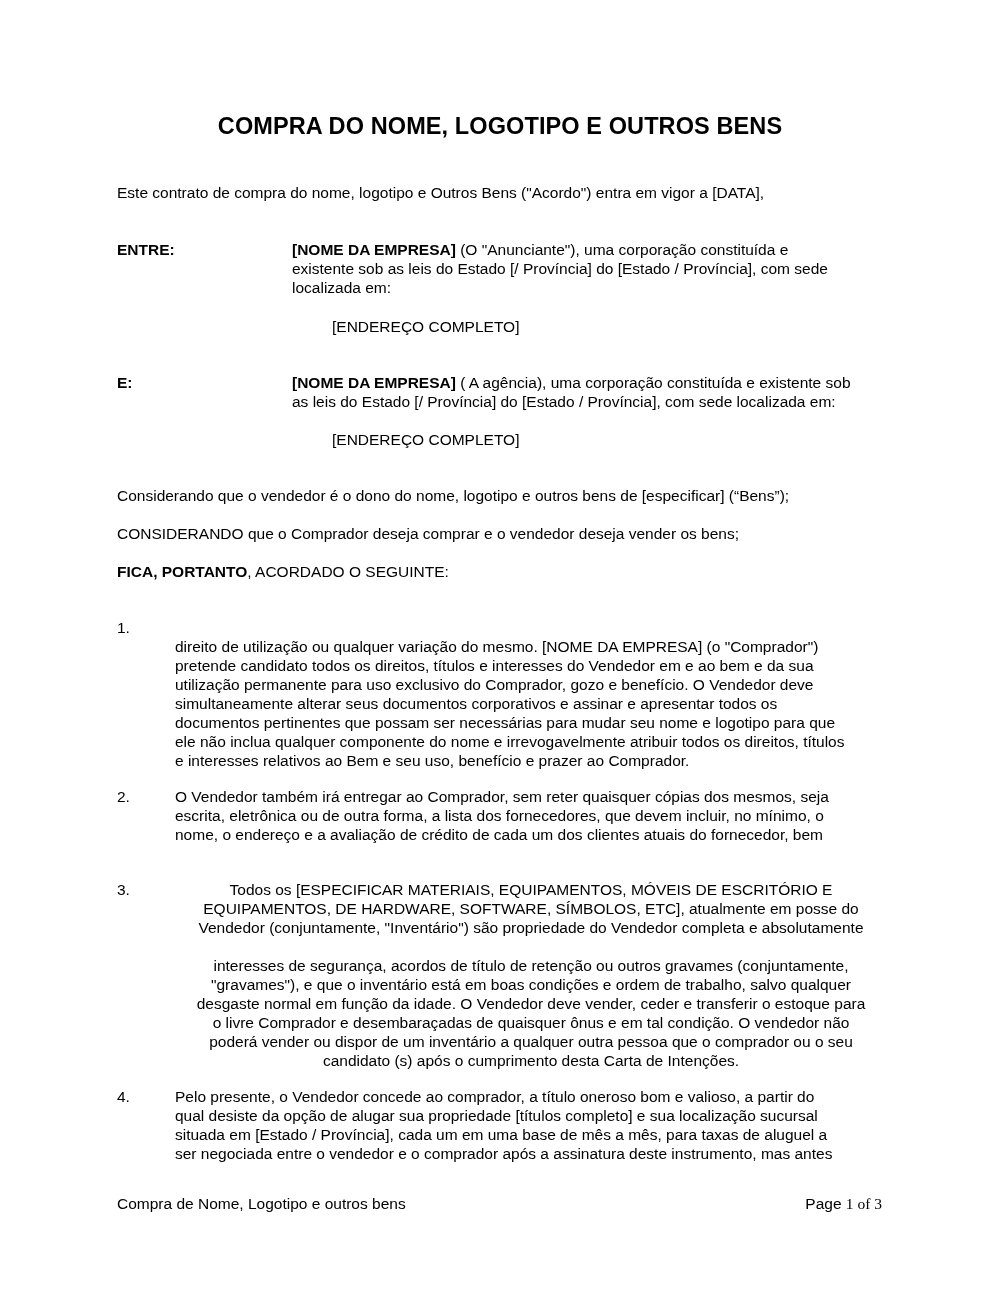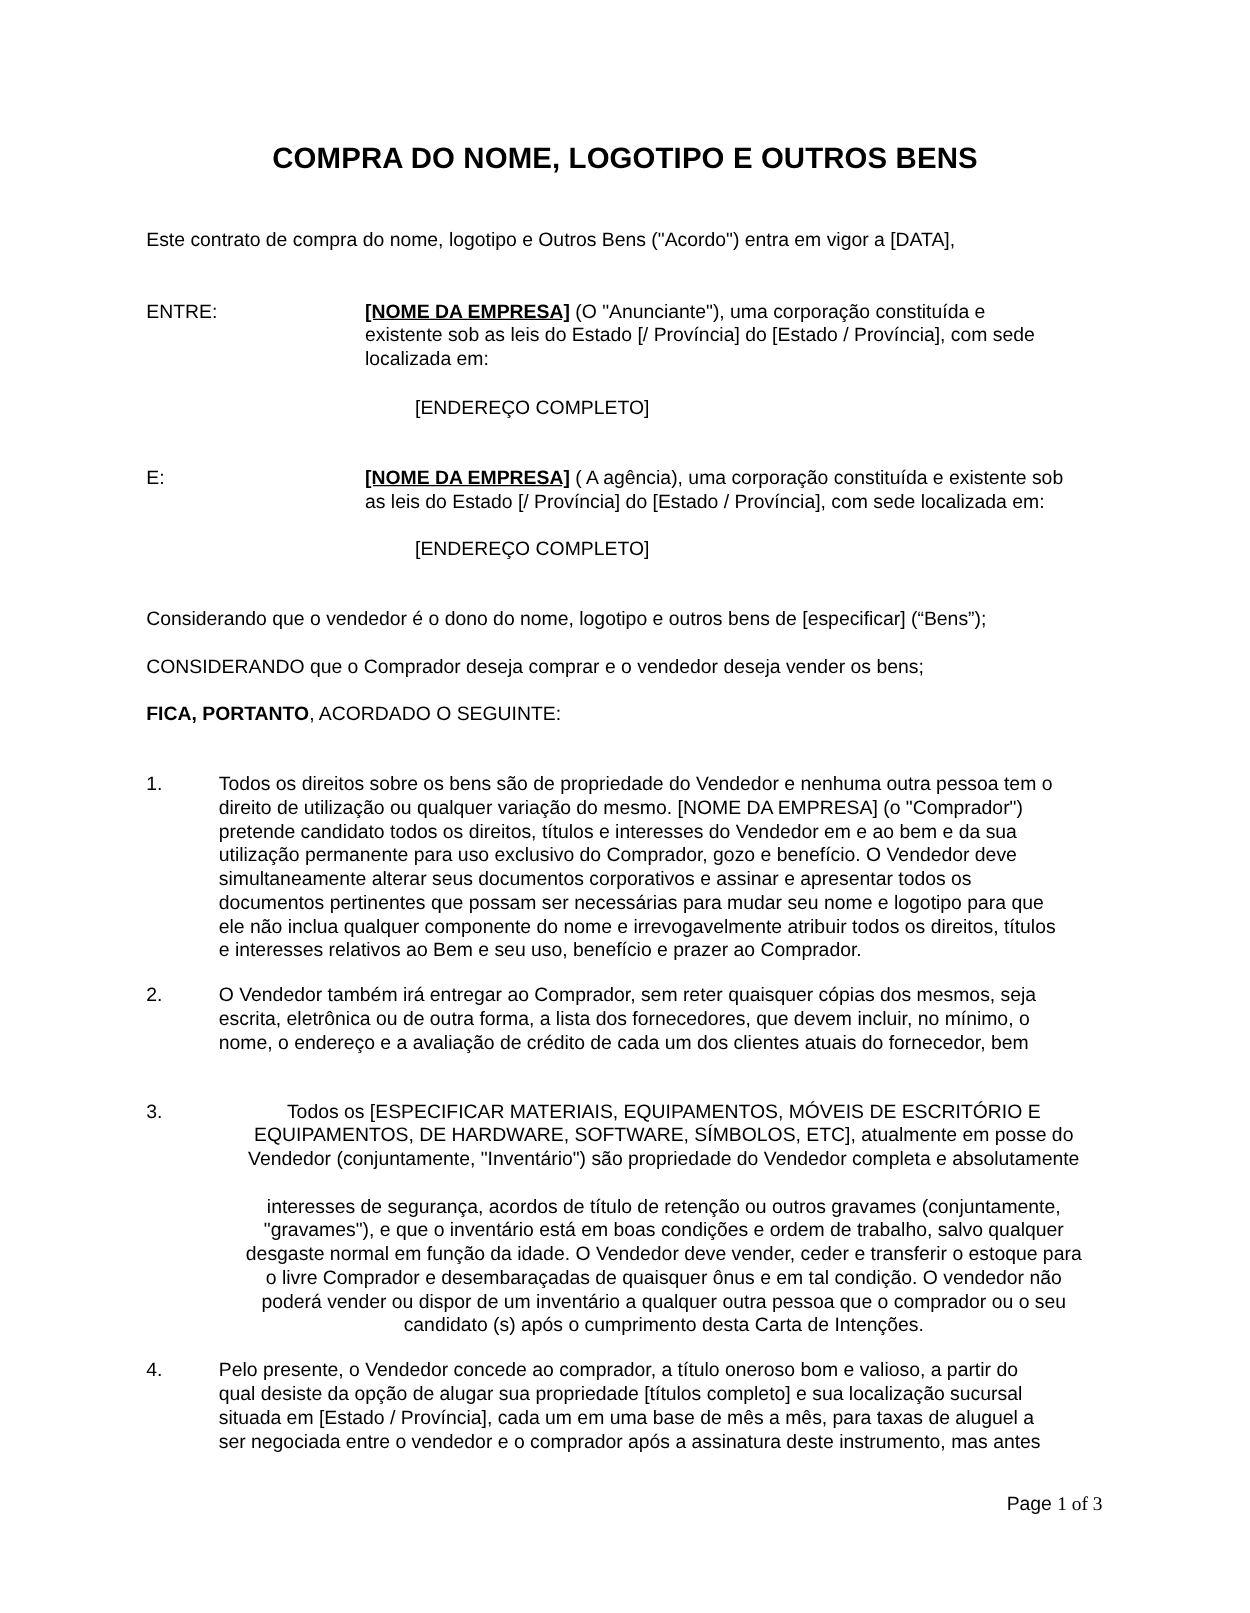--- a/index.html
+++ b/index.html
@@ -27,23 +27,23 @@
       top: 117px;
       left: 0;
       width: 1000px;
       text-align: center;
       font-weight: bold;
       font-size: 23.5px;
       letter-spacing: 0.1px;
     }
     .abs { position: absolute; }
     .intro { left: 117px; top: 183px; width: 780px; }
-    .party-label { left: 117px; font-weight: normal; text-align: right; }
+    .party-label { left: 117px; font-weight: bold; text-align: right; }
     .party-body { left: 292px; width: 600px; }
-    .party-body b { font-weight: bold; text-decoration: underline; }
+    .party-body b { font-weight: bold; }
     .addr { left: 292px; margin-left: 40px; }
     .recital { left: 117px; width: 780px; }
     .recital b { font-weight: bold; }
     .clause-num { left: 117px; }
     .clause-text { left: 175px; width: 712px; }
     .footer-left { left: 117px; top: 1194px; }
     .footer-right { right: 118px; top: 1194px; }
     .serif { font-family: "Liberation Serif", serif; font-size: 15.5px; }
   </style>
 </head>
@@ -71,21 +71,21 @@
   <div class="abs addr" style="top:430px;">[ENDEREÇO COMPLETO]</div>
 
   <div class="abs recital" style="top:486px;">Considerando que o vendedor é o dono do nome, logotipo e outros bens de [especificar] (“Bens”);</div>
   <div class="abs recital" style="top:524px;">CONSIDERANDO que o Comprador deseja comprar e o vendedor deseja vender os bens;</div>
   <div class="abs recital" style="top:562px;">
     <b>FICA, PORTANTO</b><span>, ACORDADO O SEGUINTE:</span>
   </div>
 
   <div class="abs clause-num" style="top:618px;">1.</div>
   <div class="abs clause-text" style="top:618px;">
-    <span>Todos os direitos sobre os bens são de propriedade do Vendedor e nenhuma outra pessoa tem o</span><br>
+    <br>
     <span>direito de utilização ou qualquer variação do mesmo. [NOME DA EMPRESA] (o "Comprador")</span><br>
     <span>pretende candidato todos os direitos, títulos e interesses do Vendedor em e ao bem e da sua</span><br>
     <span>utilização permanente para uso exclusivo do Comprador, gozo e benefício. O Vendedor deve</span><br>
     <span>simultaneamente alterar seus documentos corporativos e assinar e apresentar todos os</span><br>
     <span>documentos pertinentes que possam ser necessárias para mudar seu nome e logotipo para que</span><br>
     <span>ele não inclua qualquer componente do nome e irrevogavelmente atribuir todos os direitos, títulos</span><br>
     <span>e interesses relativos ao Bem e seu uso, benefício e prazer ao Comprador.</span>
   </div>
 
   <div class="abs clause-num" style="top:787px;">2.</div>
@@ -110,17 +110,18 @@
   </div>
 
   <div class="abs clause-num" style="top:1087px;">4.</div>
   <div class="abs clause-text" style="top:1087px;">
     <span>Pelo presente, o Vendedor concede ao comprador, a título oneroso bom e valioso, a partir do</span><br>
     <span>qual desiste da opção de alugar sua propriedade [títulos completo] e sua localização sucursal</span><br>
     <span>situada em [Estado / Província], cada um em uma base de mês a mês, para taxas de aluguel a</span><br>
     <span>ser negociada entre o vendedor e o comprador após a assinatura deste instrumento, mas antes</span>
   </div>
 
+  <div class="abs footer-left">Compra de Nome, Logotipo e outros bens</div>
   <div class="abs footer-right">
     <span>Page </span><span class="serif">1</span><span class="serif"> of </span><span class="serif">3</span>
   </div>
 
 </div>
 
 </body></html>

